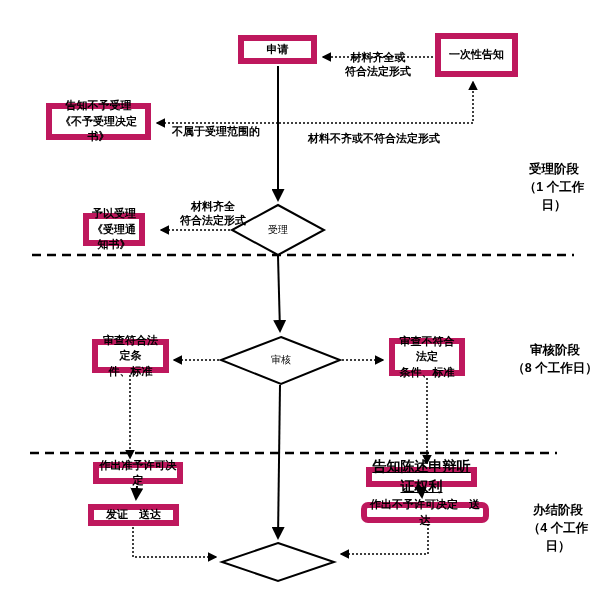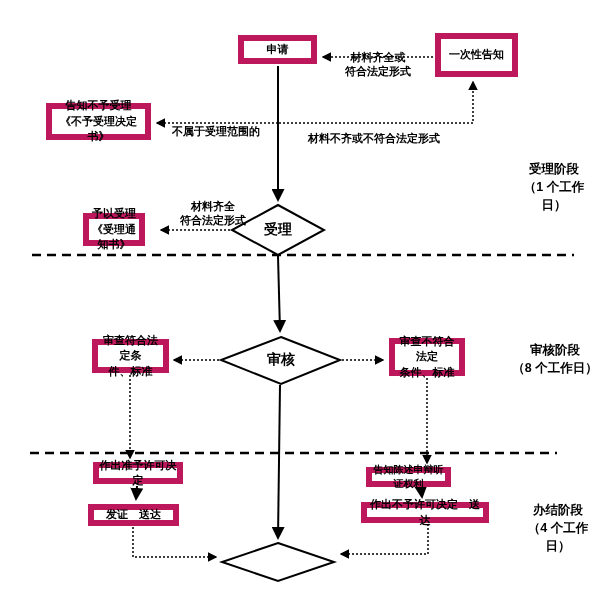--- a/index.html
+++ b/index.html
@@ -12,21 +12,21 @@
   .dot{stroke:#000;stroke-width:1.5;stroke-dasharray:2 2;fill:none;}
   .sep{stroke:#000;stroke-width:2.5;stroke-dasharray:9 6;fill:none;}
   .diamond{fill:#fff;stroke:#000;stroke-width:2;}
   .node{
     position:absolute;box-sizing:border-box;background:#fff;border:6px solid #be185d;
     display:flex;align-items:center;justify-content:center;text-align:center;
     font-weight:bold;font-size:11px;line-height:1.4;white-space:pre-line;
   }
   .dlabel{
     position:absolute;display:flex;align-items:center;justify-content:center;
-    font-weight:bold;font-size:14px;
+    font-weight:normal;font-size:10px;
   }
   .elabel{
     position:absolute;text-align:center;font-weight:bold;font-size:11px;
     line-height:1.25;white-space:pre-line;margin-top:29px;
   }
   .stage{
     position:absolute;text-align:center;font-weight:bold;font-size:12.5px;
     line-height:1.45;white-space:pre-line;
   }
 </style>
@@ -72,22 +72,22 @@
   <div class="node" style="left:46px;top:103px;width:105px;height:37px;">告知不予受理
 《不予受理决定书》</div>
   <div class="node" style="left:83px;top:213px;width:62px;height:33px;">予以受理
 《受理通知书》</div>
   <div class="node" style="left:92px;top:339px;width:77px;height:34px;">审查符合法定条
 件、标准</div>
   <div class="node" style="left:389px;top:338px;width:76px;height:38px;">审查不符合法定
 条件、标准</div>
   <div class="node" style="left:93px;top:462px;width:90px;height:22px;">作出准予许可决定</div>
   <div class="node" style="left:88px;top:504px;width:91px;height:22px;">发证　送达</div>
-  <div class="node" style="left:366px;top:467px;width:85px;height:20px;font-size:10px;">告知陈述申辩听证权利</div>
-  <div class="node" style="left:361px;top:502px;width:128px;height:21px;">作出不予许可决定　送达</div>
+  <div class="node" style="left:366px;top:467px;width:111px;height:20px;font-size:14px;text-decoration:underline;">告知陈述申辩听证权利</div>
+  <div class="node" style="left:361px;top:502px;width:128px;height:21px;border-radius:7px;">作出不予许可决定　送达</div>
 
   <div class="dlabel" style="left:233px;top:219px;width:90px;height:22px;">受理</div>
   <div class="dlabel" style="left:236px;top:349px;width:90px;height:22px;">审核</div>
 
   <div class="elabel" style="left:330px;top:22px;width:96px;">材料齐全或
 符合法定形式</div>
   <div class="elabel" style="left:168px;top:96px;width:96px;">不属于受理范围的</div>
   <div class="elabel" style="left:303px;top:103px;width:142px;">材料不齐或不符合法定形式</div>
   <div class="elabel" style="left:180px;top:171px;width:66px;">材料齐全
 符合法定形式</div>

